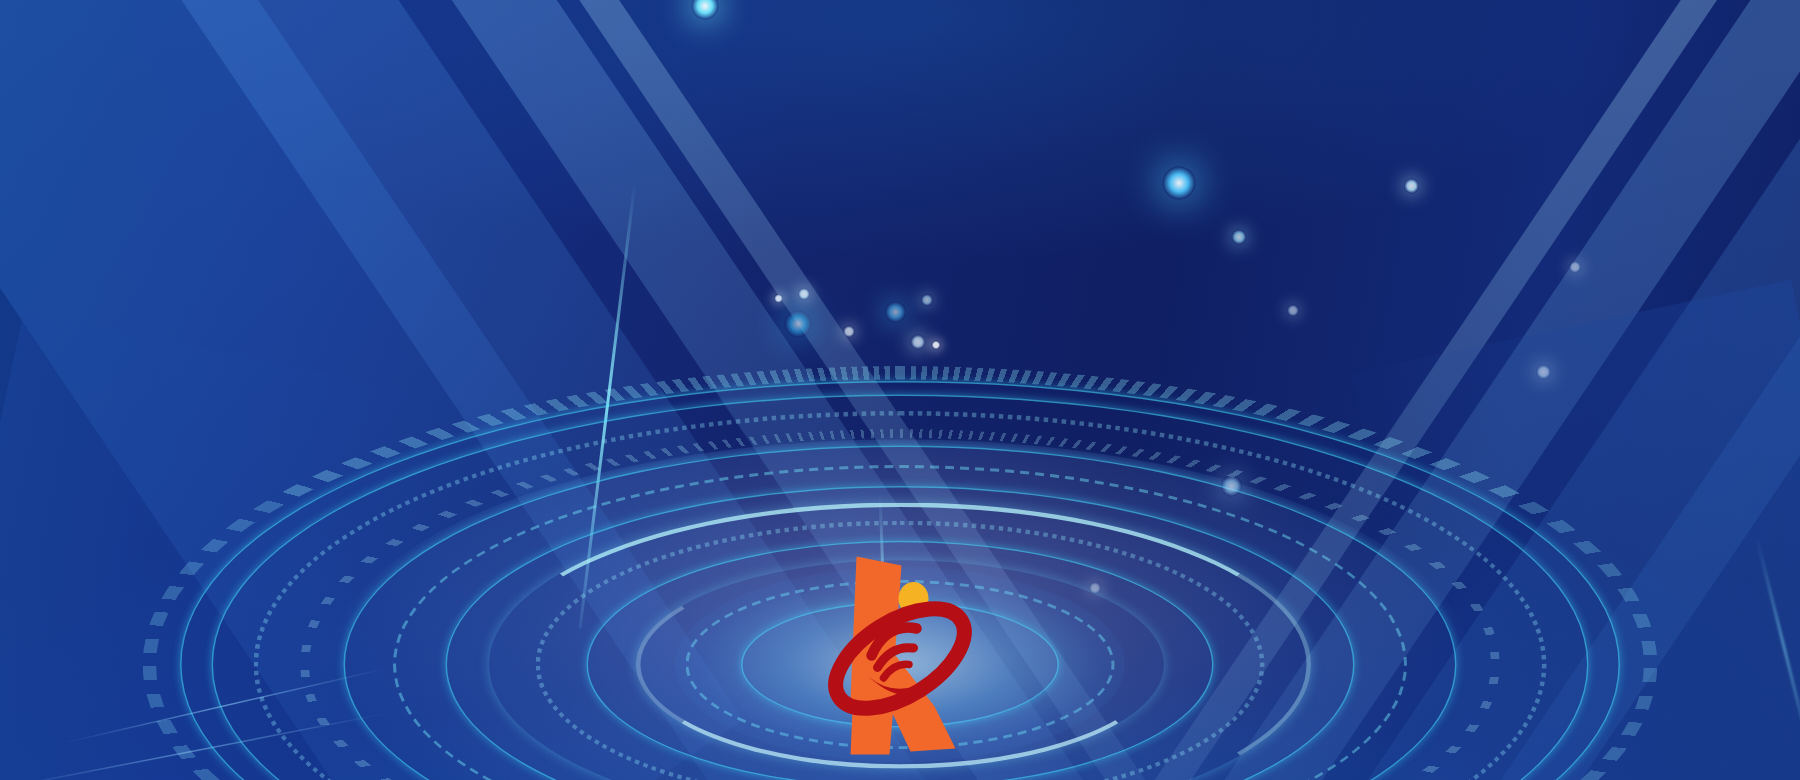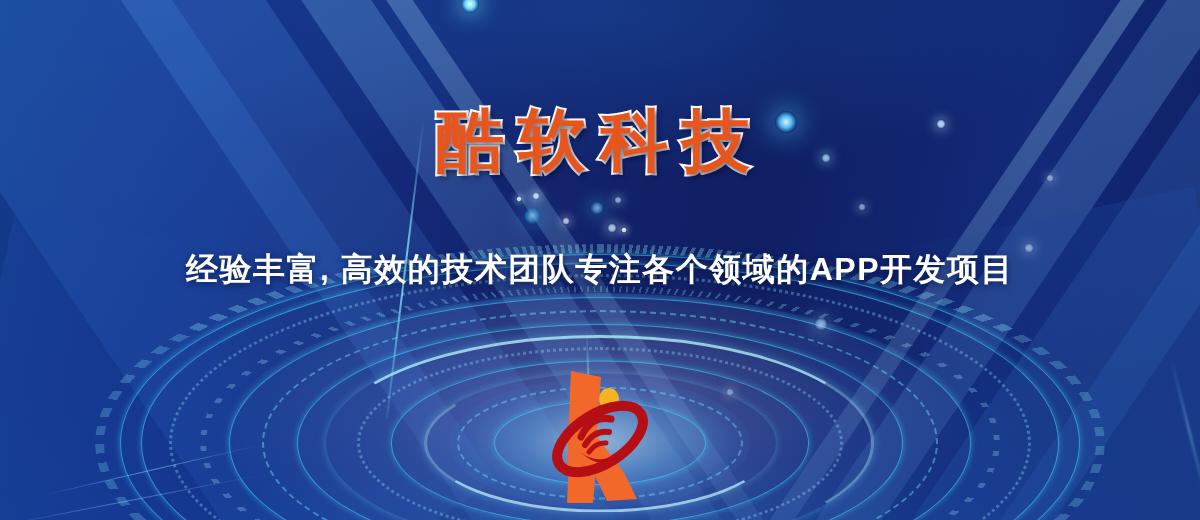--- a/index.html
+++ b/index.html
@@ -204,17 +204,15 @@
         <path d="M58 82 q10 -22 30 -18" stroke-width="7"></path>
         <path d="M62 90 q9 -15 24 -13" stroke-width="6"></path>
         <path d="M66 97 q7 -10 17 -9" stroke-width="5"></path>
       </g>
       <path d="M56 96 q16 14 38 4 q-14 18 -38 -4 Z" fill="#b50e14"></path>
 
       <ellipse cx="77" cy="84" rx="48" ry="25" fill="none" stroke="#b50e14" stroke-width="10" transform="rotate(-32 77 84)"></ellipse>
     </svg>
   </div>
 
-  <div id="title">酷软科技</div>
-
-  <div id="subtitle">经验丰富, 高效的技术团队专注各个领域的APP开发项目</div>
+
 
 </div>
 
 </body></html>

